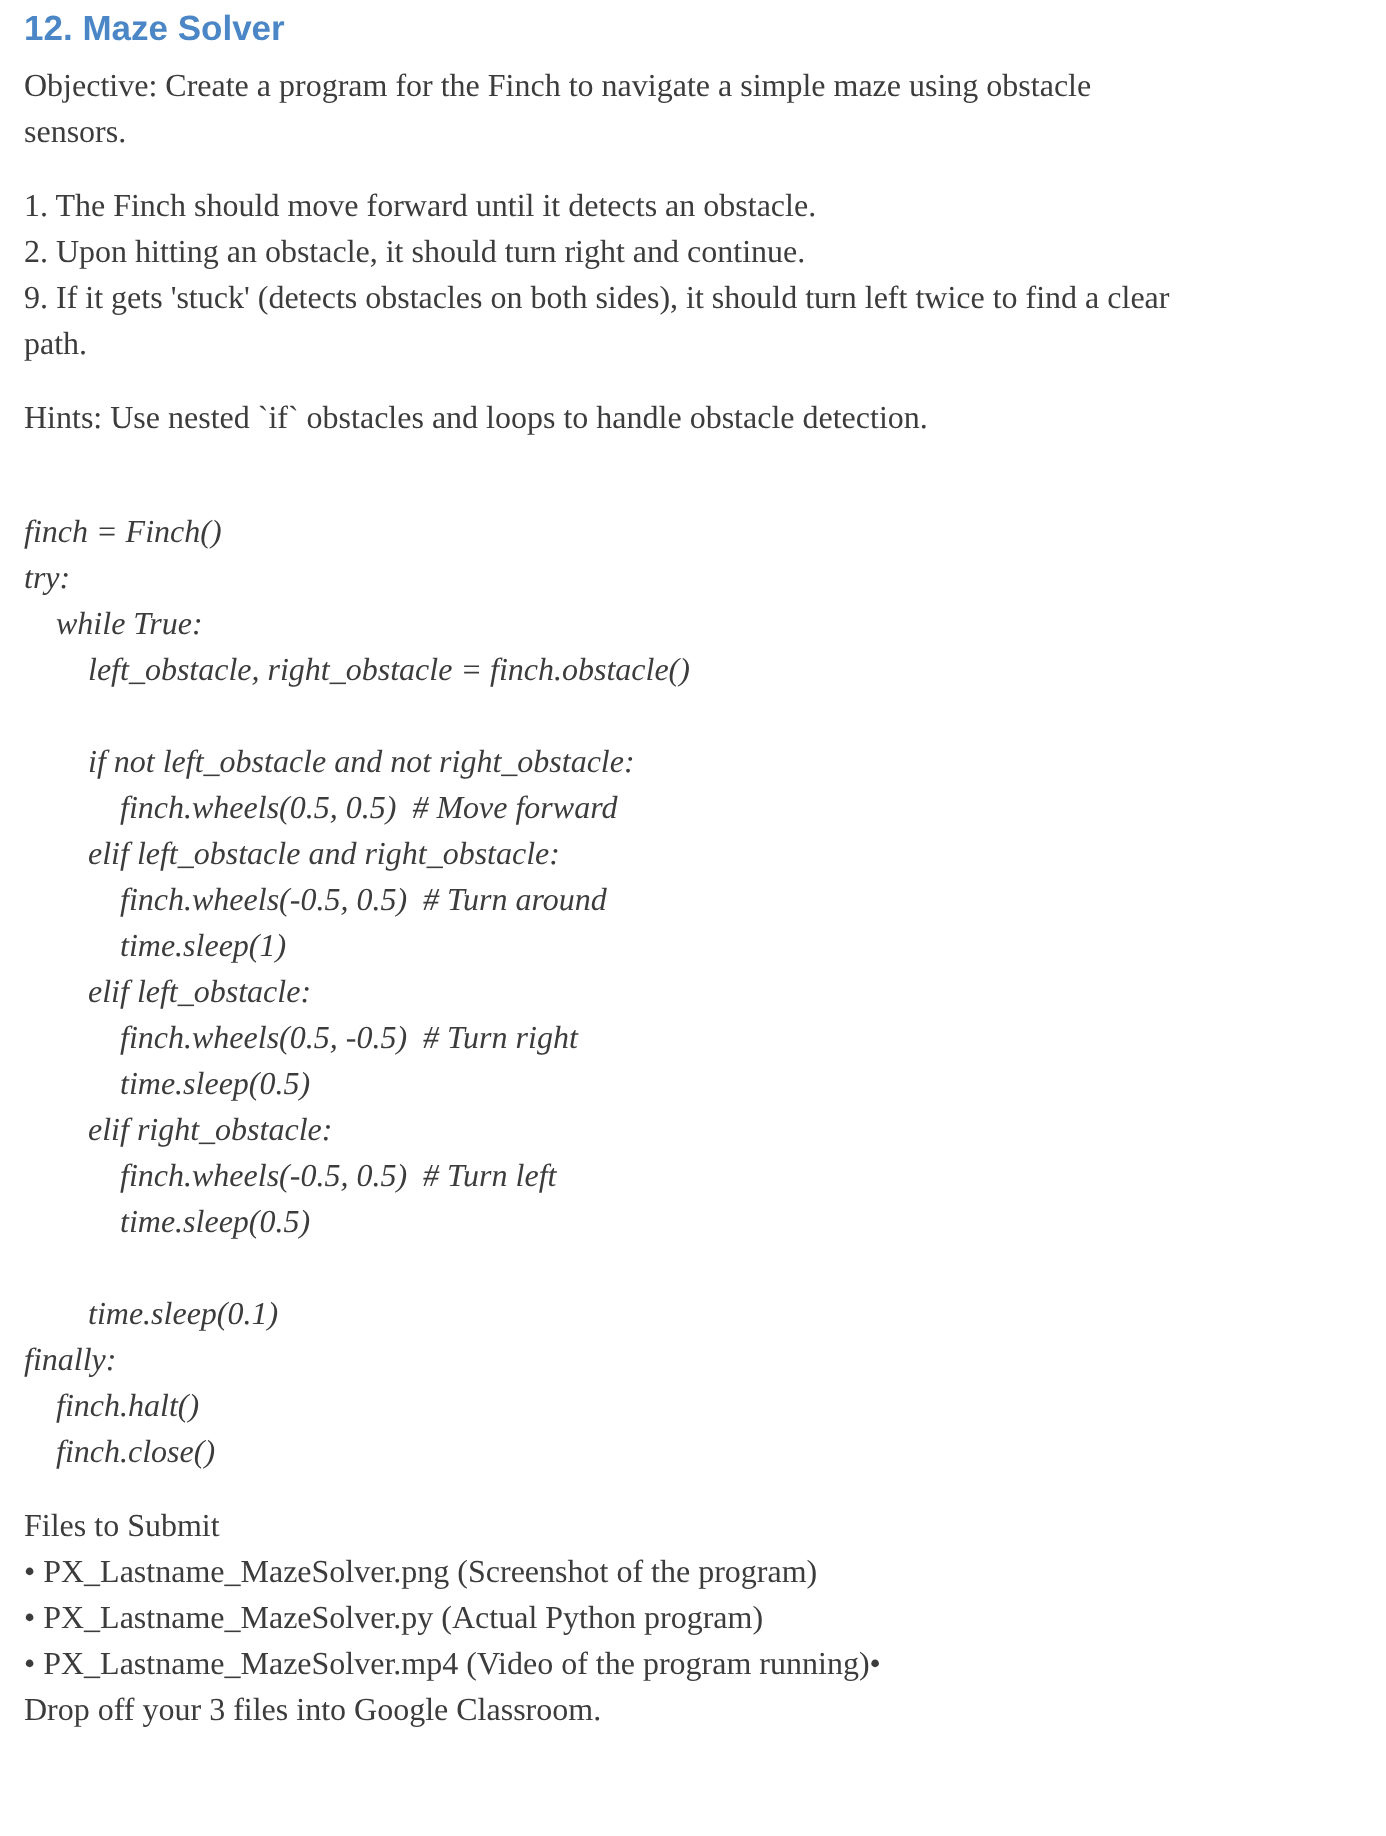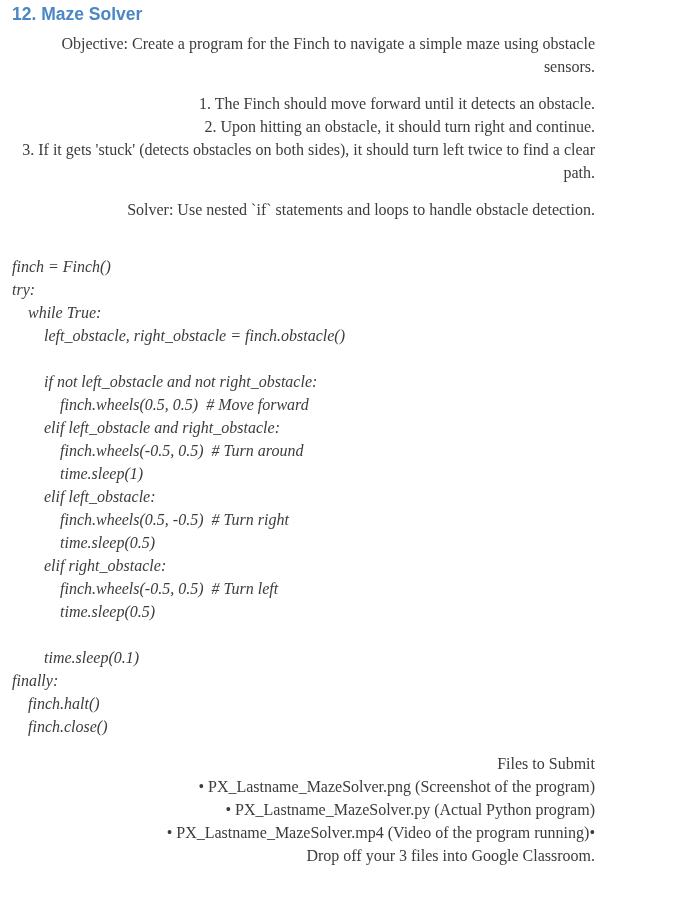--- a/index.html
+++ b/index.html
@@ -20,21 +20,20 @@
   .title {
     font-family: "Liberation Sans", sans-serif;
     font-size: 17.5px;
     font-weight: 700;
     color: #4b87c6;
     line-height: 23px;
     margin: 0 0 6px 0;
   }
   .doc p {
     margin: 0 0 14px 0;
-    text-align: right;
   }
   .multiline {
     white-space: pre-wrap;
   }
   .code {
     margin: 34px 0 14px 0;
     line-height: 23px;
     white-space: pre-wrap;
     font-style: italic;
   }
@@ -46,23 +45,23 @@
 <body>
 
 <div class="doc">
   <h1 class="title">12. Maze Solver</h1>
 
   <p>Objective: Create a program for the Finch to navigate a simple maze using obstacle sensors.</p>
 
 
   <p class="multiline">1. The Finch should move forward until it detects an obstacle.
 2. Upon hitting an obstacle, it should turn right and continue.
-3. If it gets 'stuck' (detects obstacles on both sides), it should turn left twice to find a clear path.</p>
+9. If it gets 'stuck' (detects obstacles on both sides), it should turn left twice to find a clear path.</p>
 
-  <p>Solver: Use nested `if` statements and loops to handle obstacle detection.</p>
+  <p>Hints: Use nested `if` obstacles and loops to handle obstacle detection.</p>
 
 
   <div class="code">finch = Finch()
 try:
     while True:
         left_obstacle, right_obstacle = finch.obstacle()
 
         if not left_obstacle and not right_obstacle:
             finch.wheels(0.5, 0.5)  # Move forward
         elif left_obstacle and right_obstacle:

